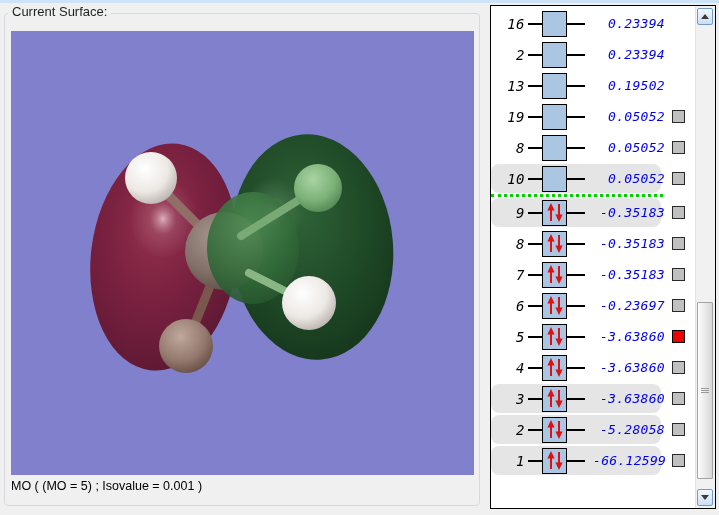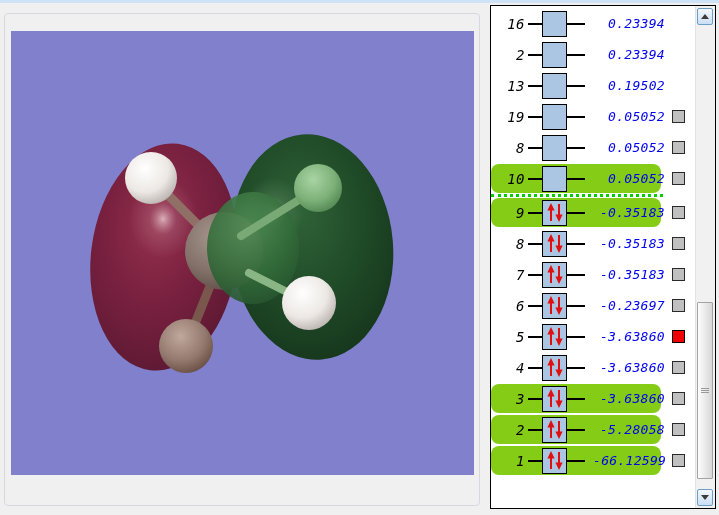--- a/index.html
+++ b/index.html
@@ -34,21 +34,21 @@
     position:absolute;left:490px;top:5px;width:224px;height:502px;
     background:#ffffff;border:1px solid #000;
   }
   .mo-list{
     position:absolute;left:0;top:0;bottom:0;right:19px;padding-top:2px;font-style:italic;
   }
   .mo-row{height:31px;display:flex;align-items:center;}
   .mo-row-main{
     display:flex;align-items:center;height:29px;width:162px;padding-left:8px;
   }
-  .mo-row-main.hl{background:#84cc16;border-radius:8px;}
+  .mo-row-main.hl{background:#e5e5e5;border-radius:8px;}
   .mo-num{
     width:26px;text-align:right;font-family:"DejaVu Sans Mono",monospace;
     font-size:14px;color:#000;flex:none;letter-spacing:0.5px;
   }
   .mo-line1{width:14px;height:2px;background:#000;margin-left:3px;flex:none;}
   .mo-line2{width:18px;height:2px;background:#000;flex:none;}
   .mo-box{
     width:23px;height:24px;background:#aac6e2;border:1.5px solid #000;flex:none;
     display:flex;align-items:center;justify-content:center;
   }
@@ -85,20 +85,21 @@
   }
   .grip{width:8px;}
   .grip div{height:1px;background:#9a9a9a;margin:1px 0;}
 </style>
 </head>
 <body>
 
 <div class="top-strip"></div>
 
 <div class="groupbox">
+  <span class="groupbox-label">Current Surface:</span>
 
   <div class="viewport">
     <svg width="463" height="444" viewBox="0 0 463 444">
       <defs>
         <radialGradient id="gRed" cx="42%" cy="36%" r="75%">
           <stop offset="0%" stop-color="#93304d"></stop>
           <stop offset="45%" stop-color="#7a2140"></stop>
           <stop offset="100%" stop-color="#571730"></stop>
         </radialGradient>
         <radialGradient id="gGreen" cx="45%" cy="35%" r="78%">
@@ -161,20 +162,21 @@
       <line x1="230" y1="205" x2="307" y2="157" stroke="#79a974" stroke-width="8" stroke-linecap="round"></line>
       <line x1="238" y1="242" x2="298" y2="272" stroke="#8ab584" stroke-width="8" stroke-linecap="round"></line>
 
       <circle cx="140" cy="147" r="26" fill="url(#gH)"></circle>
       <circle cx="307" cy="157" r="24" fill="url(#gHg)"></circle>
       <circle cx="298" cy="272" r="27" fill="url(#gH)"></circle>
       <circle cx="175" cy="315" r="27" fill="url(#gHb)"></circle>
     </svg>
   </div>
 
+  <div class="caption">MO ( (MO = 5) ; Isovalue = 0.001 )</div>
 </div>
 
 <div class="mo-panel">
   <div class="mo-list">
       <div class="mo-row">
         <div class="mo-row-main">
           <span class="mo-num">16</span>
           <span class="mo-line1"></span>
           <span class="mo-box"></span>
           <span class="mo-line2"></span>

